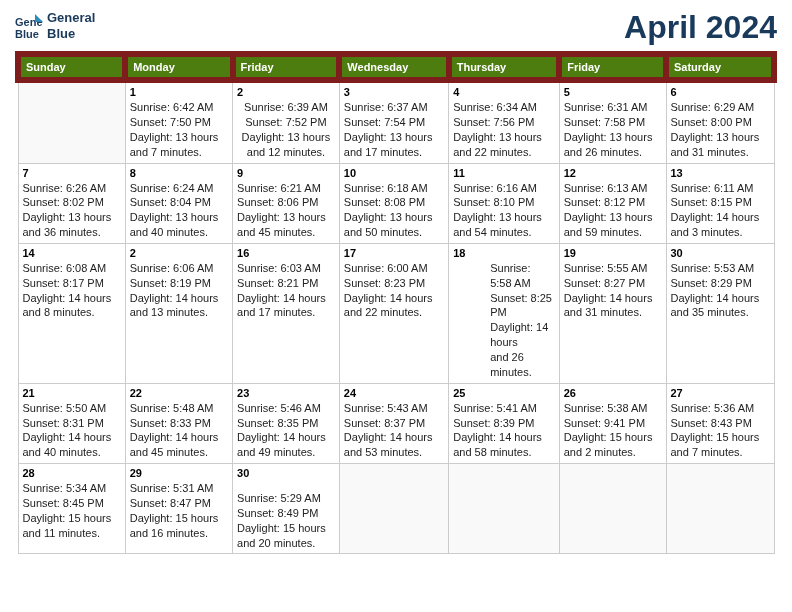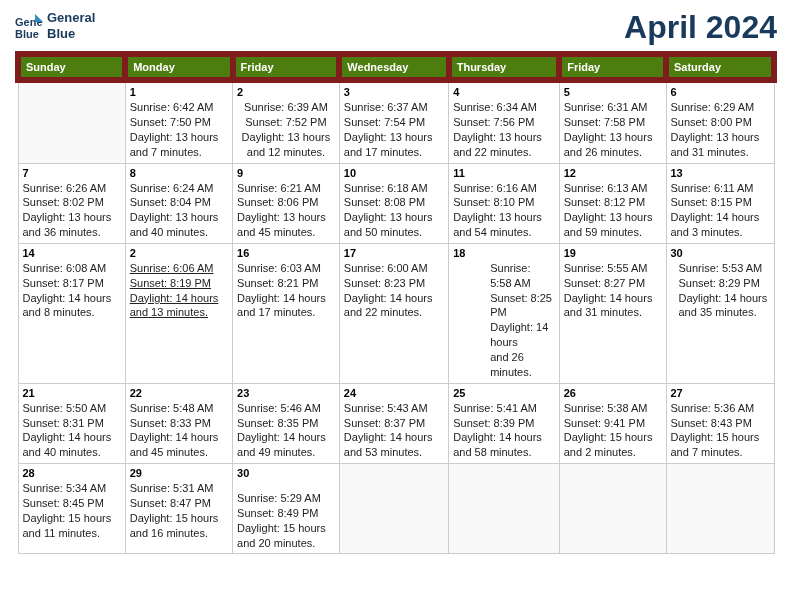--- a/index.html
+++ b/index.html
@@ -217,21 +217,21 @@
         <tr>
           <td>
             <div class="day-num">14</div>
             <div class="day-info" style="white-space: pre-line;">Sunrise: 6:08 AM
 Sunset: 8:17 PM
 Daylight: 14 hours
 and 8 minutes.</div>
           </td>
           <td>
             <div class="day-num">2</div>
-            <div class="day-info" style="white-space: pre-line; text-decoration: underline;">Sunrise: 6:06 AM
+            <div class="day-info" style="white-space: pre-line;">Sunrise: 6:06 AM
 Sunset: 8:19 PM
 Daylight: 14 hours
 and 13 minutes.</div>
           </td>
           <td>
             <div class="day-num">16</div>
             <div class="day-info" style="white-space: pre-line;">Sunrise: 6:03 AM
 Sunset: 8:21 PM
 Daylight: 14 hours
 and 17 minutes.</div>
@@ -252,21 +252,21 @@
           </td>
           <td>
             <div class="day-num">19</div>
             <div class="day-info" style="white-space: pre-line;">Sunrise: 5:55 AM
 Sunset: 8:27 PM
 Daylight: 14 hours
 and 31 minutes.</div>
           </td>
           <td>
             <div class="day-num">30</div>
-            <div class="day-info" style="white-space: pre-line; margin-left: 8px;">Sunrise: 5:53 AM
+            <div class="day-info" style="white-space: pre-line;">Sunrise: 5:53 AM
 Sunset: 8:29 PM
 Daylight: 14 hours
 and 35 minutes.</div>
           </td>
         </tr>
         <tr>
           <td>
             <div class="day-num">21</div>
             <div class="day-info" style="white-space: pre-line;">Sunrise: 5:50 AM
 Sunset: 8:31 PM

